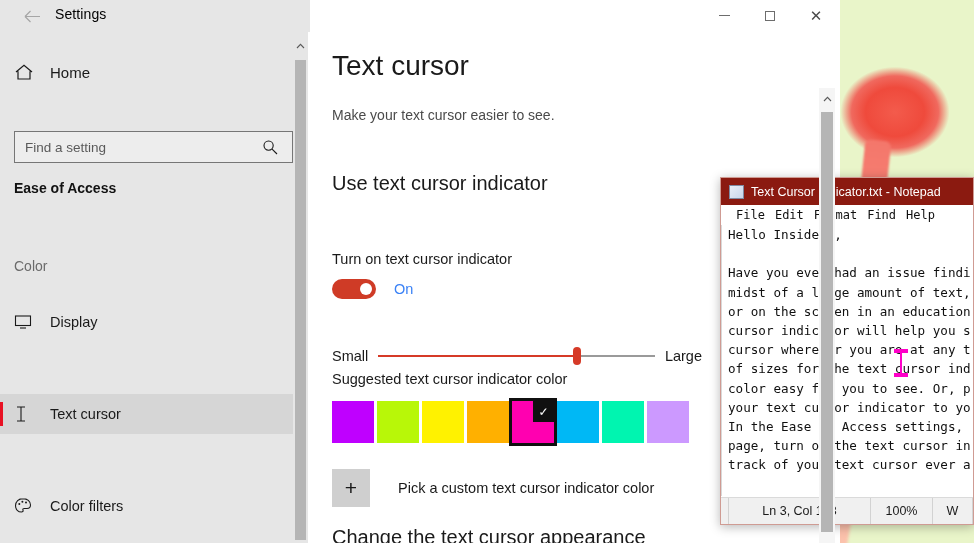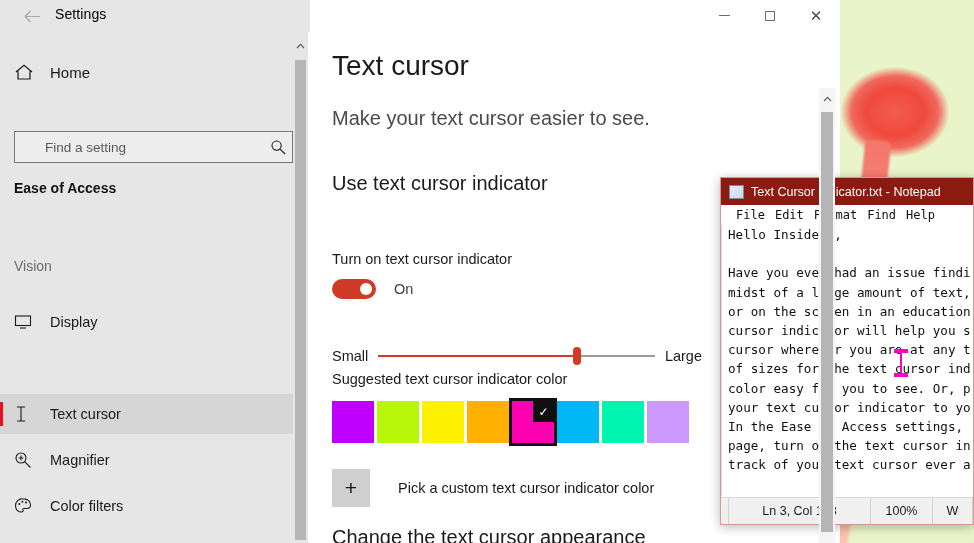--- a/index.html
+++ b/index.html
@@ -110,21 +110,21 @@
   }
   #home-label {
     font-size: 15px; color: #1a1a1a;
     margin-left: 4px;
   }
   #search-box {
     position: absolute; left: 14px; top: 99px;
     width: 279px; height: 32px;
     background: #ededed;
     border: 1px solid #767676;
-    display: flex; align-items: center; padding-left: 20px;
+    display: flex; align-items: center;
   }
   #search-input {
     border: 0; outline: 0; background: transparent;
     font-family: "Liberation Sans", sans-serif;
     font-size: 13.5px; color: #5a5a5a;
     padding-left: 10px; width: 240px; height: 28px;
   }
   #search-input::placeholder { color: #5a5a5a; opacity: 1; }
   #search-icon {
     width: 30px; height: 30px;
@@ -178,21 +178,21 @@
     width: 532px; height: 511px;
     background: #ffffff;
     overflow: hidden;
   }
   #page-title {
     position: absolute; left: 24px; top: 18px;
     font-size: 28px; color: #1a1a1a; font-weight: normal;
   }
   #page-subtitle {
     position: absolute; left: 24px; top: 75px;
-    font-size: 20px; color: #4a4a4a;
+    font-size: 14px; color: #4a4a4a;
   }
   .section-head {
     position: absolute; left: 24px;
     font-size: 20px; color: #1a1a1a;
   }
   #sec1-head { top: 140px; }
   #sec2-head { top: 494px; }
   .field-label {
     position: absolute; left: 24px;
     font-size: 14.5px; color: #1a1a1a;
@@ -212,21 +212,21 @@
     background: #cf3b26;
     position: relative;
   }
   #toggle-switch .knob {
     position: absolute; right: 4px; top: 4px;
     width: 12px; height: 12px; border-radius: 50%;
     background: #ffffff;
   }
   #toggle-state {
     margin-left: 18px;
-    font-size: 14.5px; color: #404040;
+    font-size: 14.5px; color: #3b82f6;
   }
 
   
   #slider-row {
     position: absolute; left: 24px; top: 313px;
     width: 370px; height: 22px;
     display: flex; align-items: center;
   }
   #slider-small, #slider-large {
     font-size: 14.5px; color: #1a1a1a;
@@ -450,21 +450,21 @@
         <input id="search-input" type="text" placeholder="Find a setting" style="">
         <span id="search-icon">
           <svg width="16" height="16" viewBox="0 0 16 16">
             <circle cx="6.6" cy="6.6" r="4.6" fill="none" stroke="#1a1a1a" stroke-width="1.1"></circle>
             <path d="M10.1 10.1 L15 15" stroke="#1a1a1a" stroke-width="1.1" fill="none"></path>
           </svg>
         </span>
       </div>
 
       <div id="category-title">Ease of Access</div>
-      <div id="vision-label">Vision</div>
+      <div id="vision-label">Color</div>
 
       <div class="nav-item" style="top:270px">
         <span class="nav-ico">
           <svg width="20" height="16" viewBox="0 0 20 16">
             <rect x="1.5" y="2" width="15" height="9.5" fill="none" stroke="#1a1a1a" stroke-width="1.1"></rect>
             <path d="M6 14 H12" stroke="#1a1a1a" stroke-width="1.1"></path>
           </svg>
         </span>
         <span class="nav-text">Display</span>
       </div>
@@ -472,29 +472,20 @@
 
       <div class="nav-item selected" style="top:362px">
         <span class="nav-ico">
           <svg width="14" height="18" viewBox="0 0 14 18">
             <path d="M3 2 H11 M3 16 H11 M7 2 V16" fill="none" stroke="#1a1a1a" stroke-width="1.1"></path>
           </svg>
         </span>
         <span class="nav-text">Text cursor</span>
       </div>
 
-      <div class="nav-item" style="top:408px">
-        <span class="nav-ico">
-          <svg width="18" height="18" viewBox="0 0 18 18">
-            <circle cx="7" cy="7" r="5" fill="none" stroke="#1a1a1a" stroke-width="1.1"></circle>
-            <path d="M10.8 10.8 L16.5 16.5 M4.6 7 H9.4 M7 4.6 V9.4" stroke="#1a1a1a" stroke-width="1.1" fill="none"></path>
-          </svg>
-        </span>
-        <span class="nav-text">Magnifier</span>
-      </div>
 
       <div class="nav-item" style="top:454px">
         <span class="nav-ico">
           <svg width="18" height="18" viewBox="0 0 18 18">
             <path d="M9 1.6 C4.6 1.6 1.5 4.8 1.5 8.8 C1.5 12.5 4.2 15 7.4 15 C9 15 9.4 14 9 13.2 C8.5 12.2 9.2 11.4 10.4 11.4 H13 C15.2 11.4 16.5 10 16.5 8 C16.5 4.4 13.3 1.6 9 1.6 Z" fill="none" stroke="#1a1a1a" stroke-width="1.05"></path>
             <circle cx="5.3" cy="7" r="1" fill="#1a1a1a"></circle>
             <circle cx="8.4" cy="4.8" r="1" fill="#1a1a1a"></circle>
             <circle cx="12" cy="5.6" r="1" fill="#1a1a1a"></circle>
           </svg>
         </span>

